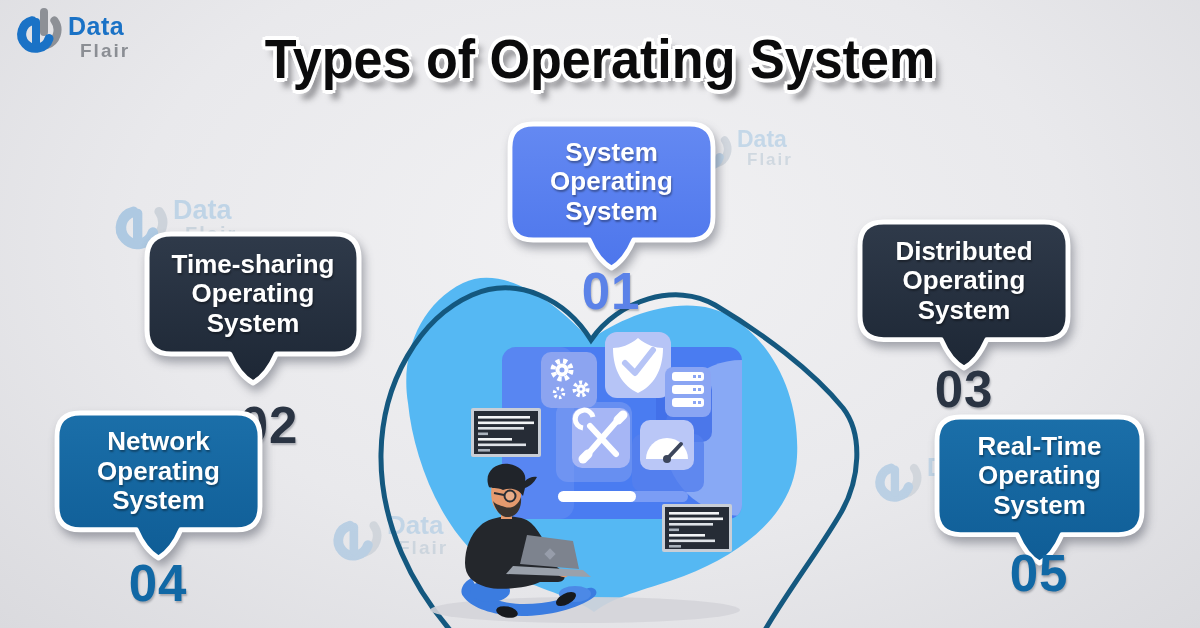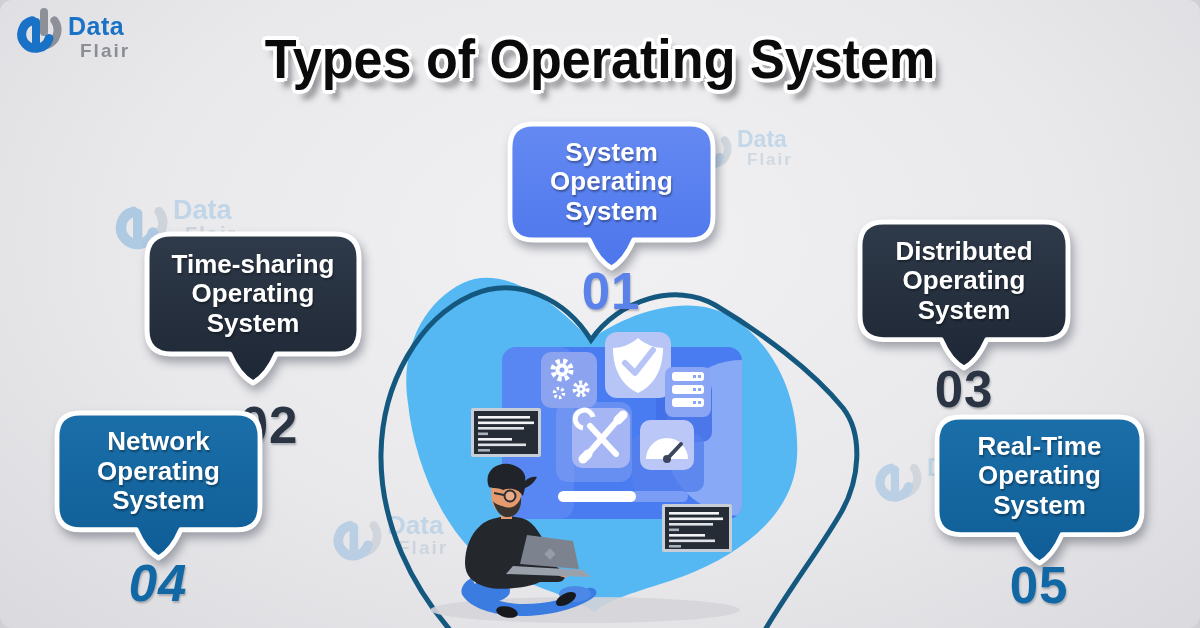--- a/index.html
+++ b/index.html
@@ -1,20 +1,19 @@
 <!DOCTYPE html>
 <html><head>
 <meta charset="utf-8">
 <style>
   html,body{margin:0;padding:0;background:#cfcfd4;}
   .canvas{
     position:relative;width:1200px;height:628px;overflow:hidden;
     font-family:"Liberation Sans",sans-serif;
     background:radial-gradient(ellipse at 50% 38%, #f1f1f3 0%, #e9e9ec 55%, #dadade 100%);
-    border-radius:12px;
   }
   
   .logo{position:absolute;left:14px;top:8px;display:flex;align-items:flex-start;gap:6px;}
   .logo-text{line-height:1;margin-top:6px;}
   .logo-data{font-size:25px;font-weight:bold;color:#1a72c6;letter-spacing:.5px;}
   .logo-flair{font-size:19px;font-weight:bold;color:#8b8e94;letter-spacing:2px;margin-left:12px;margin-top:2px;}
   .title{
     position:absolute;left:150px;right:150px;top:26px;text-align:center;
     font-size:56px;font-weight:bold;color:#0b0b0c;letter-spacing:0px;
     transform:scaleX(.93);
@@ -320,33 +319,33 @@
       </linearGradient>
         </defs>
       <path fill="url(#bg3)" stroke="#fff" stroke-width="5" stroke-linejoin="round" d="M 24,0 H 186 Q 210,0 210,24 V 96 Q 210,120 186,120 H 128 C 122,134 114,144 105,149 C 96,144 88,134 82,120 H 24 Q 0,120 0,96 V 24 Q 0,0 24,0 Z"></path>
     </svg>
     <div class="btext" style="height:117px;">
       <span>Network</span>
       <span>Operating</span>
       <span>System</span>
     </div>
   </div>
-  <div class="num" style="left: 98px; top: 554px; color: rgb(17, 104, 165); font-style: italic;">04</div>
+  <div class="num" style="left: 98px; top: 554px; color: rgb(17, 104, 165);">04</div>
 
   <div class="bubble" style="left: 937px; top: 417px; width: 205px; height: 147px; --bt: #1b6fa9; --bb: #0f5d96;">
     <svg viewBox="0 0 210 150" preserveAspectRatio="none">
       <defs>
           <linearGradient id="bg4" x1="0" y1="0" x2="0" y2="1">
         <stop offset="0" style="stop-color:var(--bt)"></stop>
             <stop offset="1" style="stop-color:var(--bb)"></stop>
       </linearGradient>
         </defs>
       <path fill="url(#bg4)" stroke="#fff" stroke-width="5" stroke-linejoin="round" d="M 24,0 H 186 Q 210,0 210,24 V 96 Q 210,120 186,120 H 128 C 122,134 114,144 105,149 C 96,144 88,134 82,120 H 24 Q 0,120 0,96 V 24 Q 0,0 24,0 Z"></path>
     </svg>
     <div class="btext" style="height:118px;">
       <span>Real-Time</span>
       <span>Operating</span>
       <span>System</span>
     </div>
   </div>
-  <div class="num" style="left: 979px; top: 544px; color: rgb(17, 104, 165); margin-top: 12px;">05</div>
+  <div class="num" style="left: 979px; top: 544px; color: rgb(17, 104, 165);">05</div>
 
 </div>
 
 </body></html>

